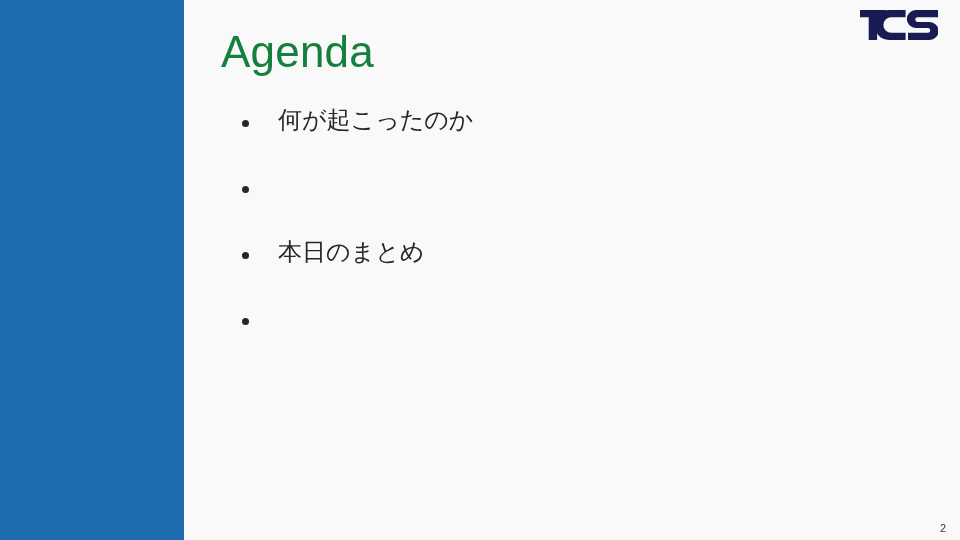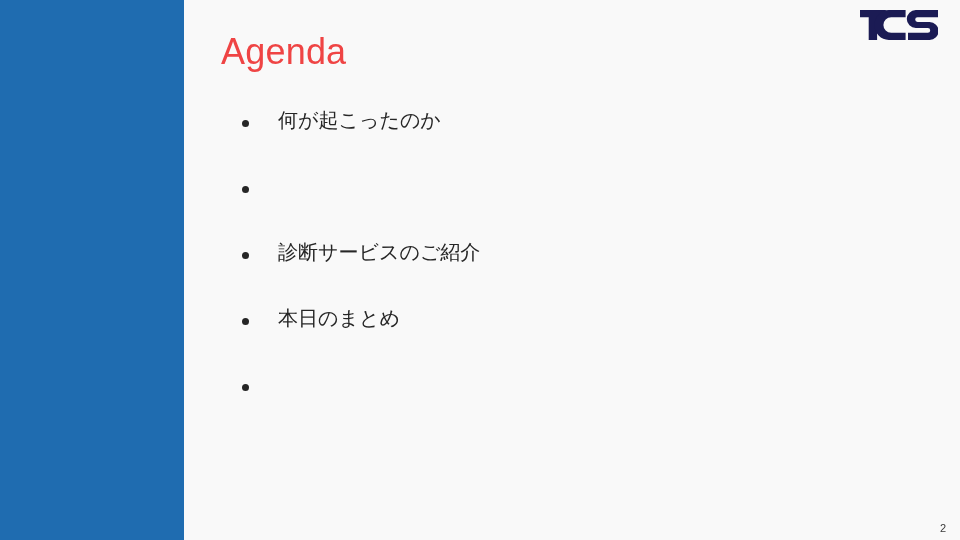--- a/index.html
+++ b/index.html
@@ -38,24 +38,24 @@
   .logo svg {
     display: block;
     width: 78px;
     height: 30px;
   }
   
   .slide-title {
     position: absolute;
     left: 221px;
     top: 27px;
-    font-size: 36px;
+    font-size: 44px;
     line-height: 50px;
     font-weight: 400;
-    color: #ef4444;
+    color: #15803d;
     letter-spacing: 0.2px;
     white-space: nowrap;
   }
   
   .agenda-list {
     position: absolute;
     left: 238px;
     top: 103px;
     width: 620px;
     margin: 0;
@@ -72,21 +72,21 @@
   .bullet-dot {
     position: absolute;
     left: 4px;
     top: 17px;
     width: 7px;
     height: 7px;
     border-radius: 50%;
     background: #262626;
   }
   .item-text {
-    font-size: 20px;
+    font-size: 24px;
     line-height: 34px;
     color: #262626;
     white-space: nowrap;
     font-weight: 400;
   }
   
   .page-number {
     position: absolute;
     right: 14px;
     bottom: 5px;
@@ -121,24 +121,20 @@
   <ul class="agenda-list">
     <li class="agenda-item">
       <span class="bullet-dot"></span>
       <span class="item-text">何が起こったのか</span>
     </li>
     <li class="agenda-item">
       <span class="bullet-dot"></span>
     </li>
     <li class="agenda-item">
       <span class="bullet-dot"></span>
-      <span class="item-text">診断サービスのご紹介</span>
-    </li>
-    <li class="agenda-item">
-      <span class="bullet-dot"></span>
       <span class="item-text">本日のまとめ</span>
     </li>
     <li class="agenda-item">
       <span class="bullet-dot"></span>
     </li>
   </ul>
 
   <div class="page-number">2</div>
 
 </div>

